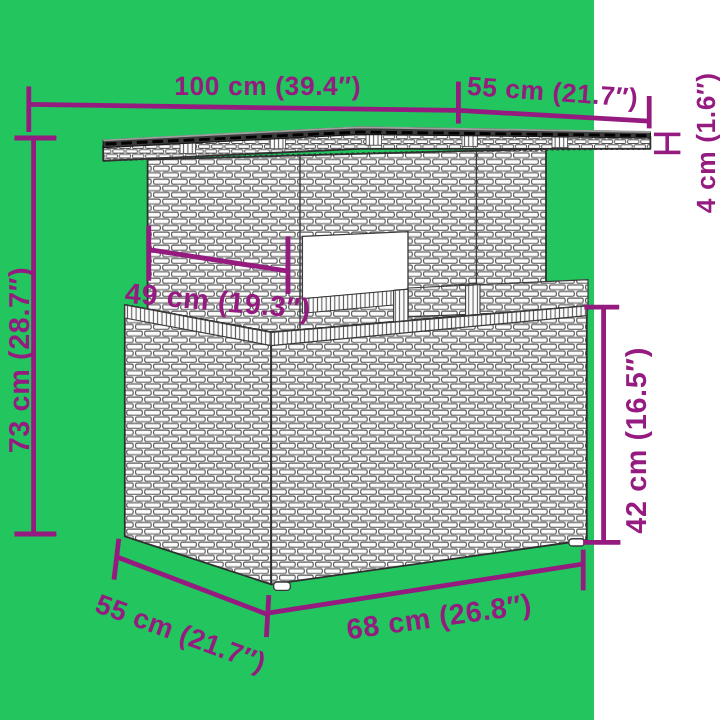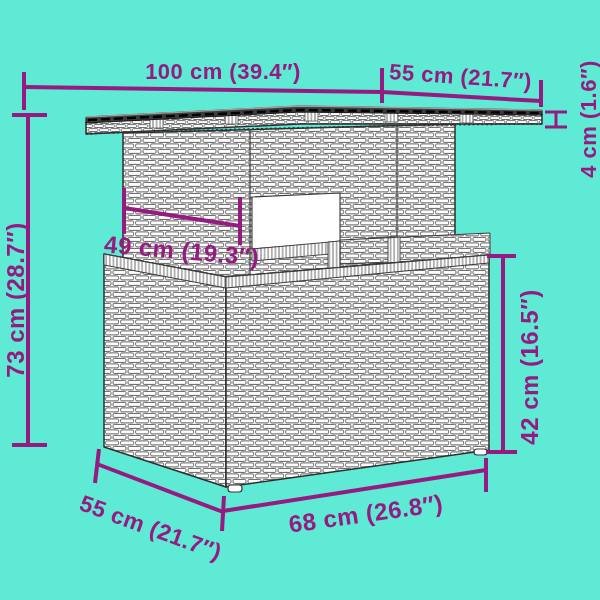--- a/index.html
+++ b/index.html
@@ -6,23 +6,23 @@
     margin: 0;
     padding: 0;
     background: #ffffff;
     width: 600px;
     height: 600px;
     overflow: hidden;
     font-family: "Liberation Sans", sans-serif;
   }
   #stage {
     position: relative;
-    width: 600px;
+    width: 495px;
     height: 600px;
-    background: #5eead4;
+    background: #22c55e;
   }
   svg { display: block; }
   .dim-line {
     fill: none;
     stroke-width: 4;
     stroke-linecap: butt;
   }
   .dim-line-thin {
     fill: none;
     stroke-width: 3;

